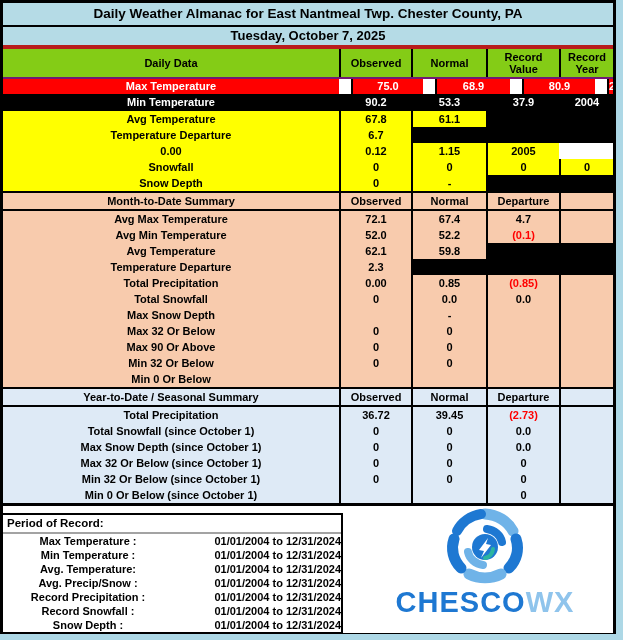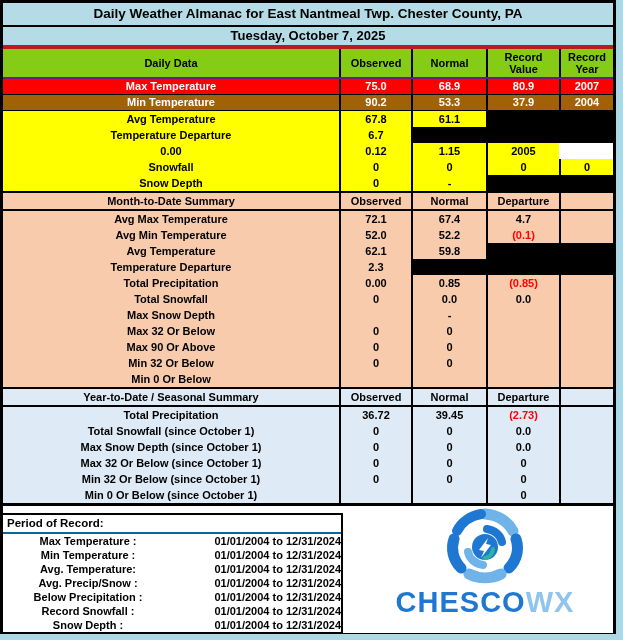--- a/index.html
+++ b/index.html
@@ -16,31 +16,31 @@
   
   .header-daily{background:#84cc16;border-bottom:2px solid #701a75;}
   .header-daily .cell{height:28px;line-height:12px;display:flex;align-items:center;justify-content:center;
                       white-space:normal;padding:0 8px;font-size:11px;}
   
   .yellow .cell{background:#FFFF00;}
   .peach .cell{background:#F8CBAD;}
   .lblue .cell{background:#DEEAF6;}
   .sec-head{border-top:2px solid #000;border-bottom:2px solid #000;}
   .row-red .cell{background:#FF0000;color:#fff;}
-  .row-blue .cell{background:#a16207;color:#fff;}
-  .row-red{border-bottom:1px solid #000;}
+  .row-blue .cell{background:#000000;color:#fff;}
+  .row-red{border-bottom:1px solid #000;gap:12px;}
   .row-blue{border-bottom:1px solid #000;}
   .row-red .cell,.row-blue .cell{height:15px;line-height:15px;}
   .cell.bk{background:#000 !important;color:#000;}
   .cell.neg{color:#FF0000;}
   #ytd-rows{border-bottom:3px solid #000;}
   
   .bottom{position:relative;height:127px;background:#fff;}
   .por-box{position:absolute;left:0;top:7px;width:338px;border:2px solid #000;border-left:none;background:#fff;}
-  .por-title{height:17px;line-height:17px;border-bottom:2px solid #0369a1;font-weight:bold;font-size:11.5px;
+  .por-title{height:17px;line-height:17px;border-bottom:2px solid #a3a3a3;font-weight:bold;font-size:11.5px;
              padding-left:4px;color:#000;}
   .por-row{display:flex;height:14px;line-height:14px;font-weight:bold;font-size:11px;color:#000;}
   .por-label{width:170px;text-align:center;}
   .por-value{flex:1;text-align:right;}
   .logo{position:absolute;left:362px;top:1px;width:240px;height:116px;text-align:center;}
   .logo svg{display:block;margin:0 auto;}
   .logo-text{font-size:29px;font-weight:bold;letter-spacing:1px;line-height:30px;color:#1E78D2;}
   .logo-text .wx{color:#8FC4EC;}
 </style>
 </head>
@@ -261,21 +261,21 @@
           </div>
           <div class="por-row">
             <div class="por-label">Avg. Temperature:</div>
             <div class="por-value">01/01/2004 to 12/31/2024</div>
           </div>
           <div class="por-row">
             <div class="por-label">Avg. Precip/Snow :</div>
             <div class="por-value">01/01/2004 to 12/31/2024</div>
           </div>
           <div class="por-row">
-            <div class="por-label">Below Precipitation :</div>
+            <div class="por-label">Record Precipitation :</div>
             <div class="por-value">01/01/2004 to 12/31/2024</div>
           </div>
           <div class="por-row">
             <div class="por-label">Record Snowfall :</div>
             <div class="por-value">01/01/2004 to 12/31/2024</div>
           </div>
           <div class="por-row">
             <div class="por-label">Snow Depth :</div>
             <div class="por-value">01/01/2004 to 12/31/2024</div>
           </div>

